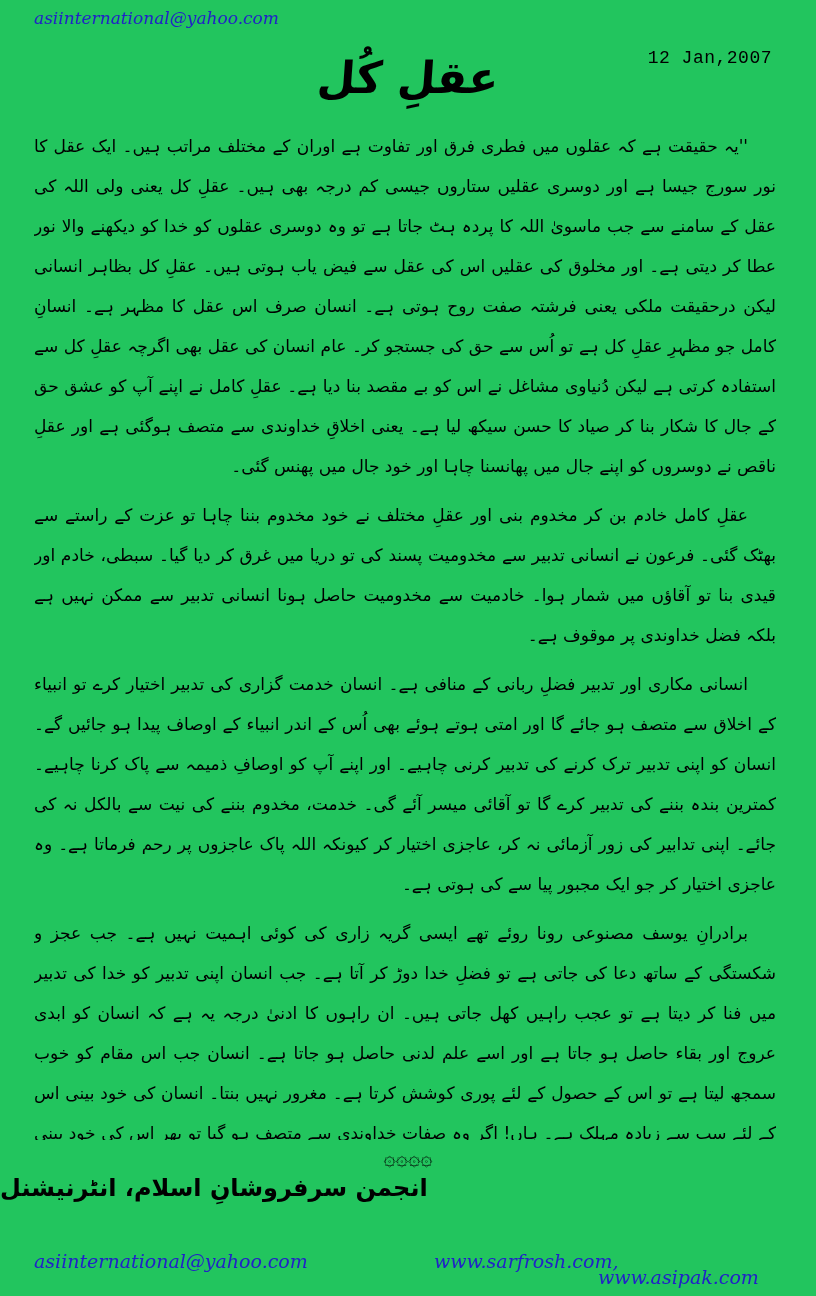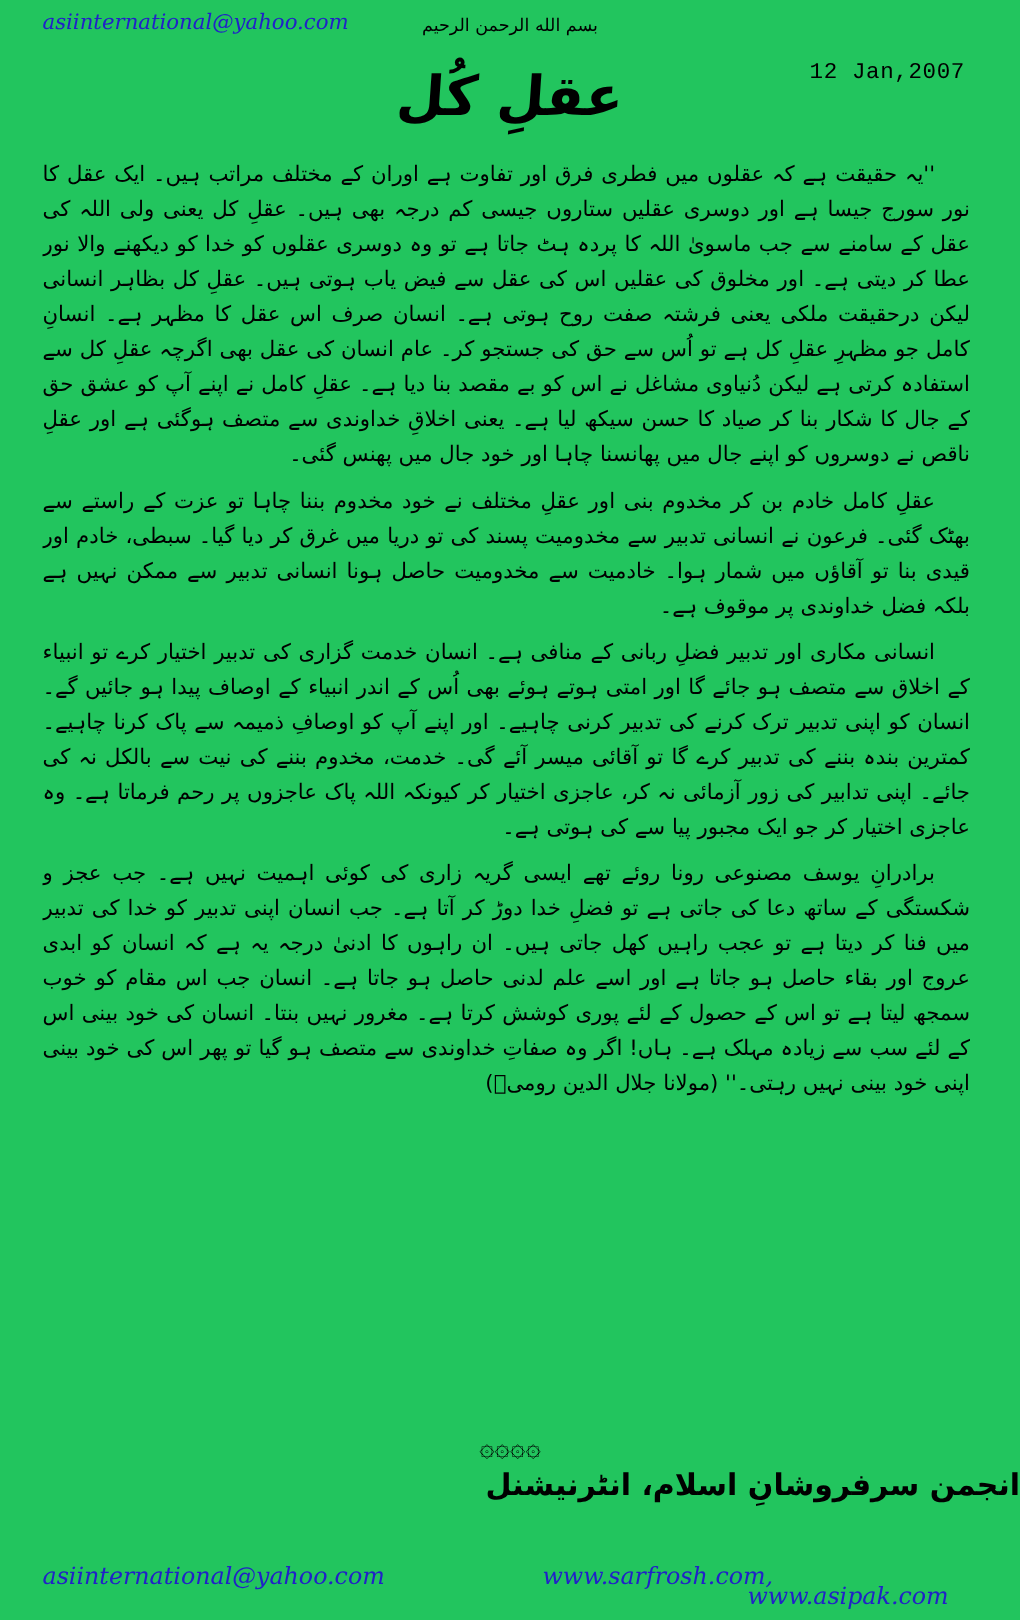--- a/index.html
+++ b/index.html
@@ -51,38 +51,38 @@
   }
   
   .content {
     position: absolute;
     top: 126px; left: 34px; right: 40px;
     height: 1014px;
     overflow: hidden;
     direction: rtl;
     text-align: justify;
     font-size: 17px;
-    line-height: 28px;
+    line-height: 40px;
     color: #000000;
   }
   .content p { text-indent: 28px; margin-bottom: 9px; }
   .content p:last-child { margin-bottom: 0; }
   
   .ornaments {
     position: absolute;
     top: 1146px; left: 0; right: 0;
     text-align: center;
     font-size: 21px;
     letter-spacing: 8px;
     color: #000000;
   }
   .organization {
     position: absolute;
     top: 1174px; left: 0; right: 0;
-    text-align: right;
+    text-align: left;
     direction: rtl;
     font-size: 24px;
     font-weight: bold;
     color: #000000;
   }
   
   .footer { position: absolute; top: 1250px; left: 0; right: 0; height: 30px; }
   .footer a {
     position: absolute;
     font-family: "DejaVu Serif", serif;
@@ -96,21 +96,20 @@
   .footer-site-1   { left: 434px; }
   .footer-site-2   { left: 598px; margin-top: 16px; }
 </style>
 </head>
 <body>
 
 <div class="page">
 
   <a class="header-email" href="#">asiinternational@yahoo.com</a>
 
-  <div class="bismillah">بسم الله الرحمن الرحيم</div>
 
   <div class="doc-date">12 Jan,2007</div>
 
   <div class="doc-title">عقلِ کُل</div>
 
   <div class="content">
     <p>''یہ حقیقت ہے کہ عقلوں میں فطری فرق اور تفاوت ہے اوران کے مختلف مراتب ہیں۔ ایک عقل کا نور سورج جیسا ہے اور دوسری عقلیں ستاروں جیسی کم درجہ بھی ہیں۔ عقلِ کل یعنی ولی اللہ کی عقل کے سامنے سے جب ماسویٰ اللہ کا پردہ ہٹ جاتا ہے تو وہ دوسری عقلوں کو خدا کو دیکھنے والا نور عطا کر دیتی ہے۔ اور مخلوق کی عقلیں اس کی عقل سے فیض یاب ہوتی ہیں۔ عقلِ کل بظاہر انسانی لیکن درحقیقت ملکی یعنی فرشتہ صفت روح ہوتی ہے۔ انسان صرف اس عقل کا مظہر ہے۔ انسانِ کامل جو مظہرِ عقلِ کل ہے تو اُس سے حق کی جستجو کر۔ عام انسان کی عقل بھی اگرچہ عقلِ کل سے استفادہ کرتی ہے لیکن دُنیاوی مشاغل نے اس کو بے مقصد بنا دیا ہے۔ عقلِ کامل نے اپنے آپ کو عشق حق کے جال کا شکار بنا کر صیاد کا حسن سیکھ لیا ہے۔ یعنی اخلاقِ خداوندی سے متصف ہوگئی ہے اور عقلِ ناقص نے دوسروں کو اپنے جال میں پھانسنا چاہا اور خود جال میں پھنس گئی۔</p>
     <p>عقلِ کامل خادم بن کر مخدوم بنی اور عقلِ مختلف نے خود مخدوم بننا چاہا تو عزت کے راستے سے بھٹک گئی۔ فرعون نے انسانی تدبیر سے مخدومیت پسند کی تو دریا میں غرق کر دیا گیا۔ سبطی، خادم اور قیدی بنا تو آقاؤں میں شمار ہوا۔ خادمیت سے مخدومیت حاصل ہونا انسانی تدبیر سے ممکن نہیں ہے بلکہ فضل خداوندی پر موقوف ہے۔</p>
     <p>انسانی مکاری اور تدبیر فضلِ ربانی کے منافی ہے۔ انسان خدمت گزاری کی تدبیر اختیار کرے تو انبیاء کے اخلاق سے متصف ہو جائے گا اور امتی ہوتے ہوئے بھی اُس کے اندر انبیاء کے اوصاف پیدا ہو جائیں گے۔ انسان کو اپنی تدبیر ترک کرنے کی تدبیر کرنی چاہیے۔ اور اپنے آپ کو اوصافِ ذمیمہ سے پاک کرنا چاہیے۔ کمترین بندہ بننے کی تدبیر کرے گا تو آقائی میسر آئے گی۔ خدمت، مخدوم بننے کی نیت سے بالکل نہ کی جائے۔ اپنی تدابیر کی زور آزمائی نہ کر، عاجزی اختیار کر کیونکہ اللہ پاک عاجزوں پر رحم فرماتا ہے۔ وہ عاجزی اختیار کر جو ایک مجبور پیا سے کی ہوتی ہے۔</p>
     <p>برادرانِ یوسف مصنوعی رونا روئے تھے ایسی گریہ زاری کی کوئی اہمیت نہیں ہے۔ جب عجز و شکستگی کے ساتھ دعا کی جاتی ہے تو فضلِ خدا دوڑ کر آتا ہے۔ جب انسان اپنی تدبیر کو خدا کی تدبیر میں فنا کر دیتا ہے تو عجب راہیں کھل جاتی ہیں۔ ان راہوں کا ادنیٰ درجہ یہ ہے کہ انسان کو ابدی عروج اور بقاء حاصل ہو جاتا ہے اور اسے علم لدنی حاصل ہو جاتا ہے۔ انسان جب اس مقام کو خوب سمجھ لیتا ہے تو اس کے حصول کے لئے پوری کوشش کرتا ہے۔ مغرور نہیں بنتا۔ انسان کی خود بینی اس کے لئے سب سے زیادہ مہلک ہے۔ ہاں! اگر وہ صفاتِ خداوندی سے متصف ہو گیا تو پھر اس کی خود بینی اپنی خود بینی نہیں رہتی۔'' (مولانا جلال الدین رومیؒ)</p>

